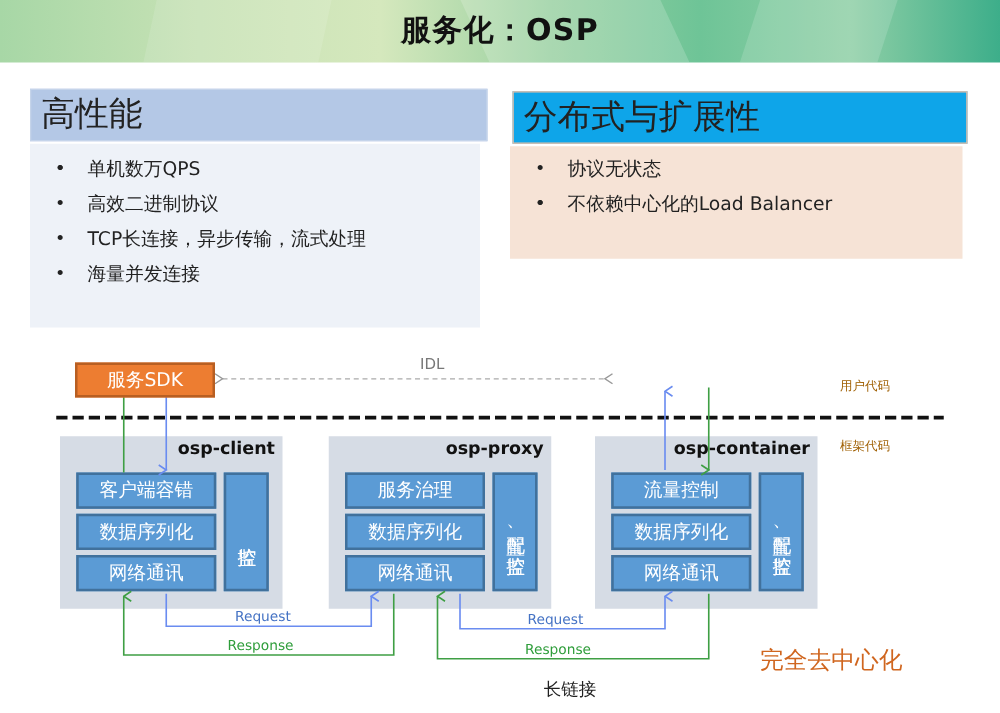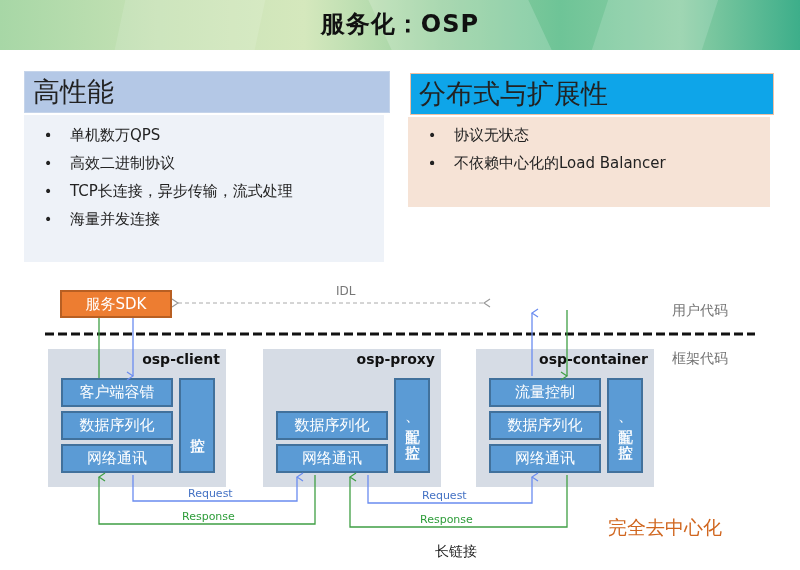--- a/index.html
+++ b/index.html
@@ -25,21 +25,21 @@
   .pb-right .bullet-list li { line-height:28px; }
 
   .diagram { position:absolute; left:0; top:270px; width:800px; height:300px; }
   .node { position:absolute; text-align:center; color:#fff; font-size:15px; }
   .orange { background:#ed7d31; border:2px solid #b85f22; height:28px; line-height:24px; }
   .container { position:absolute; background:#d6dce5; }
   .c-label { position:absolute; right:6px; top:2px; font-weight:bold; font-size:14px; color:#111; }
   .blue-box { position:absolute; background:#5b9bd5; border:2px solid #41719c; color:#fff; font-size:15px; text-align:center; height:29px; line-height:25px; }
   .v-box { position:absolute; background:#5b9bd5; border:2px solid #41719c; color:#fff; font-size:15px;
            writing-mode:vertical-rl; text-align:center; display:flex; align-items:center; justify-content:center; }
-  .side-label { position:absolute; font-size:14px; color:#737373; }
+  .side-label { position:absolute; font-size:10px; color:#a16207; }
   .flow-label { position:absolute; font-size:11px; }
   .req { color:#4472c4; }
   .resp { color:#2e9d3a; }
   .foot { position:absolute; font-size:13px; color:#222; }
   .decentral { position:absolute; font-size:19px; color:#d0661f; }
   svg.lines { position:absolute; left:0; top:0; }
 </style>
 </head>
 <body>
 
@@ -80,20 +80,21 @@
   </div>
   <div class="container" style="left:476px;top:79px;width:178px;height:138px;">
     <div class="c-label">osp-container</div>
   </div>
 
   <div class="blue-box" style="left:61px;top:108px;width:112px;">客户端容错</div>
   <div class="blue-box" style="left:61px;top:141px;width:112px;">数据序列化</div>
   <div class="blue-box" style="left:61px;top:174px;width:112px;">网络通讯</div>
   <div class="v-box" style="left:179px;top:108px;width:36px;height:95px;">监控</div>
 
+  <div class="blue-box" style="left:276px;top:108px;width:112px;">服务治理</div>
   <div class="blue-box" style="left:276px;top:141px;width:112px;">数据序列化</div>
   <div class="blue-box" style="left:276px;top:174px;width:112px;">网络通讯</div>
   <div class="v-box" style="left:394px;top:108px;width:36px;height:95px;">配置、监控</div>
 
   <div class="blue-box" style="left:489px;top:108px;width:112px;">流量控制</div>
   <div class="blue-box" style="left:489px;top:141px;width:112px;">数据序列化</div>
   <div class="blue-box" style="left:489px;top:174px;width:112px;">网络通讯</div>
   <div class="v-box" style="left:607px;top:108px;width:36px;height:95px;">配置、监控</div>
 
   <svg class="lines" width="800" height="300">

